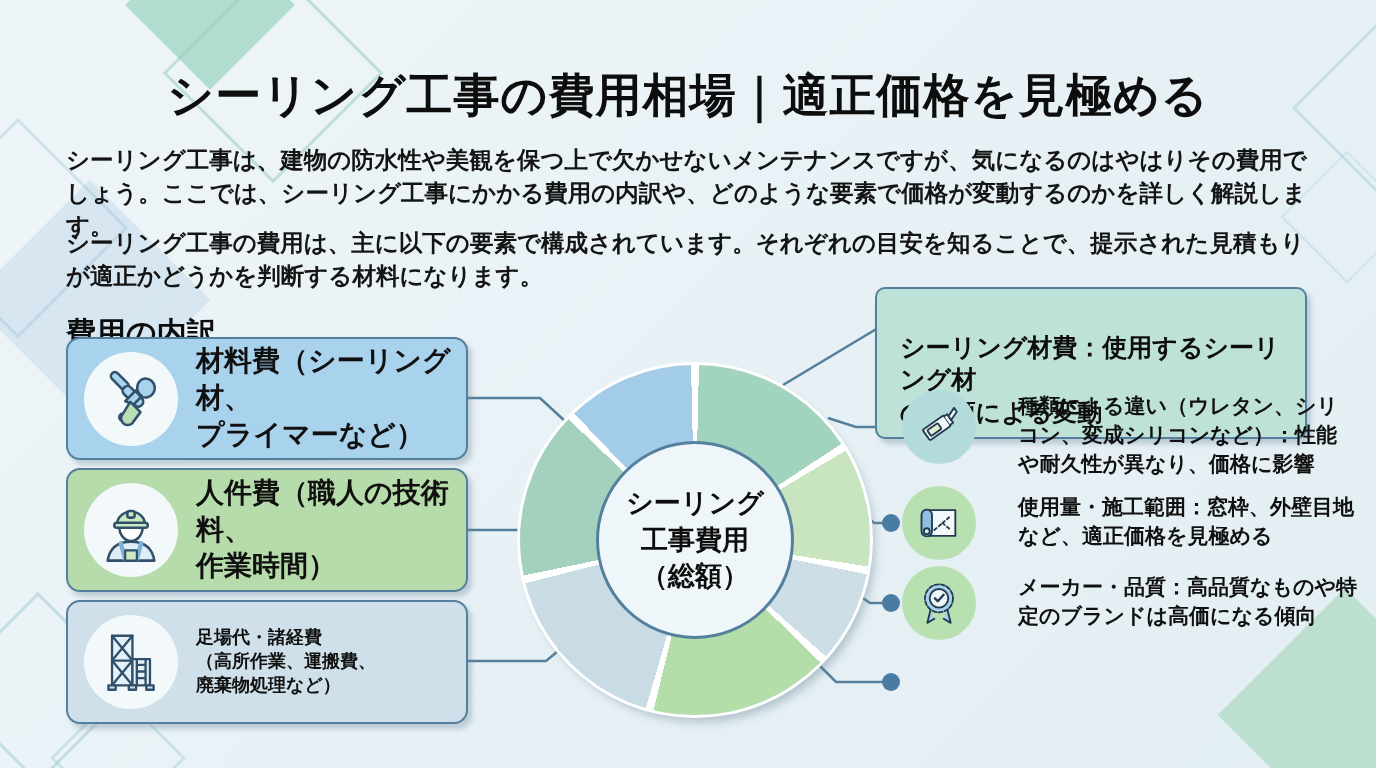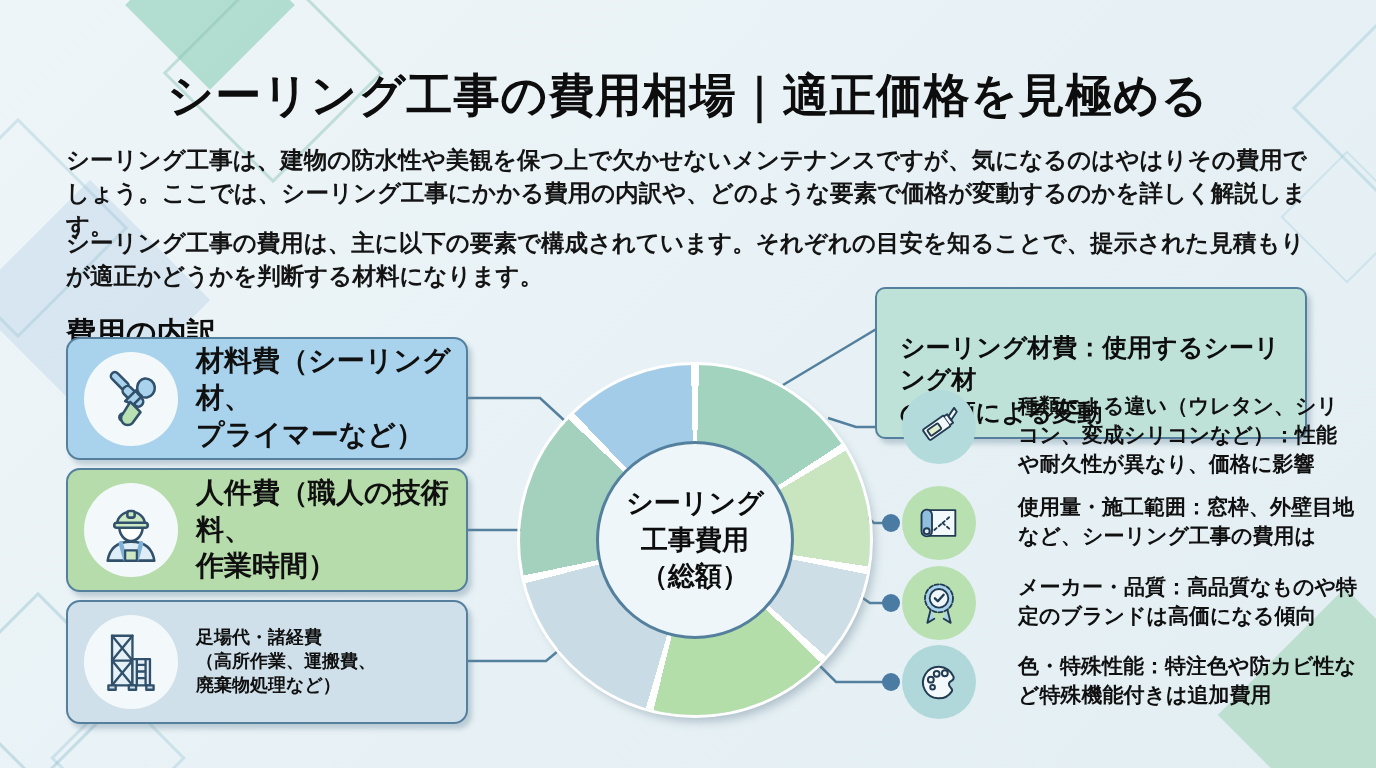--- a/index.html
+++ b/index.html
@@ -229,45 +229,31 @@
     <div class="factor-icon" style="background: rgb(185, 224, 176);">
       <svg class="glyph" width="56" height="56" viewBox="0 0 96 96">
         <g stroke="#233b52" stroke-width="3.2" stroke-linejoin="round" stroke-linecap="round">
           <rect x="30" y="26" width="46" height="44" fill="#f3f9fb"></rect>
           <path d="M40 60 L54 48 M54 48 L68 36 M54 48 L66 58" fill="none" stroke-dasharray="5 5"></path>
           <path d="M18 34 a9 9 0 0 1 18 0 v28 a9 9 0 0 1 -18 0 z" fill="#8fbede"></path>
           <circle cx="27" cy="62" r="5" fill="#dfeef6"></circle>
         </g>
       </svg>
     </div>
-    <div class="factor-text">使用量・施工範囲：窓枠、外壁目地など、シーリング工事の費用は</div>
+    <div class="factor-text">使用量・施工範囲：窓枠、外壁目地など、適正価格を見極める</div>
   </div>
 
   <div class="factor f3">
     <div class="factor-icon" style="background: rgb(185, 224, 176);">
       <svg class="glyph" width="56" height="56" viewBox="0 0 96 96">
         <g stroke="#233b52" stroke-width="3.2" stroke-linejoin="round" stroke-linecap="round">
           <path d="M34 58 l-6 24 l12 -7 M62 58 l6 24 l-12 -7" fill="#a9d3ec"></path>
           <circle cx="48" cy="40" r="24" fill="#a9d3ec" stroke-dasharray="7 3.5"></circle>
           <circle cx="48" cy="40" r="16" fill="#eef6f9"></circle>
           <path d="M41 40 l5 5 l10 -11" fill="none" stroke-width="4"></path>
         </g>
       </svg>
     </div>
     <div class="factor-text">メーカー・品質：高品質なものや特定のブランドは高価になる傾向</div>
   </div>
 
-  <div class="factor f4">
-    <div class="factor-icon" style="background: rgb(176, 216, 218);">
-      <svg class="glyph" width="56" height="56" viewBox="0 0 96 96">
-        <g stroke="#233b52" stroke-width="3.4" stroke-linejoin="round" stroke-linecap="round" fill="none">
-          <path d="M48 22 a27 27 0 1 0 22 42 c3 -5 -6 -7 -5 -13 s10 -4 8 -12 a27 27 0 0 0 -25 -17 z" fill="#f3f9fb"></path>
-          <circle cx="34" cy="44" r="5"></circle>
-          <circle cx="44" cy="34" r="5"></circle>
-          <circle cx="58" cy="33" r="5"></circle>
-          <circle cx="37" cy="57" r="4"></circle>
-        </g>
-      </svg>
-    </div>
-    <div class="factor-text">色・特殊性能：特注色や防カビ性など特殊機能付きは追加費用</div>
-  </div>
 
 </div>
 
 </body></html>

